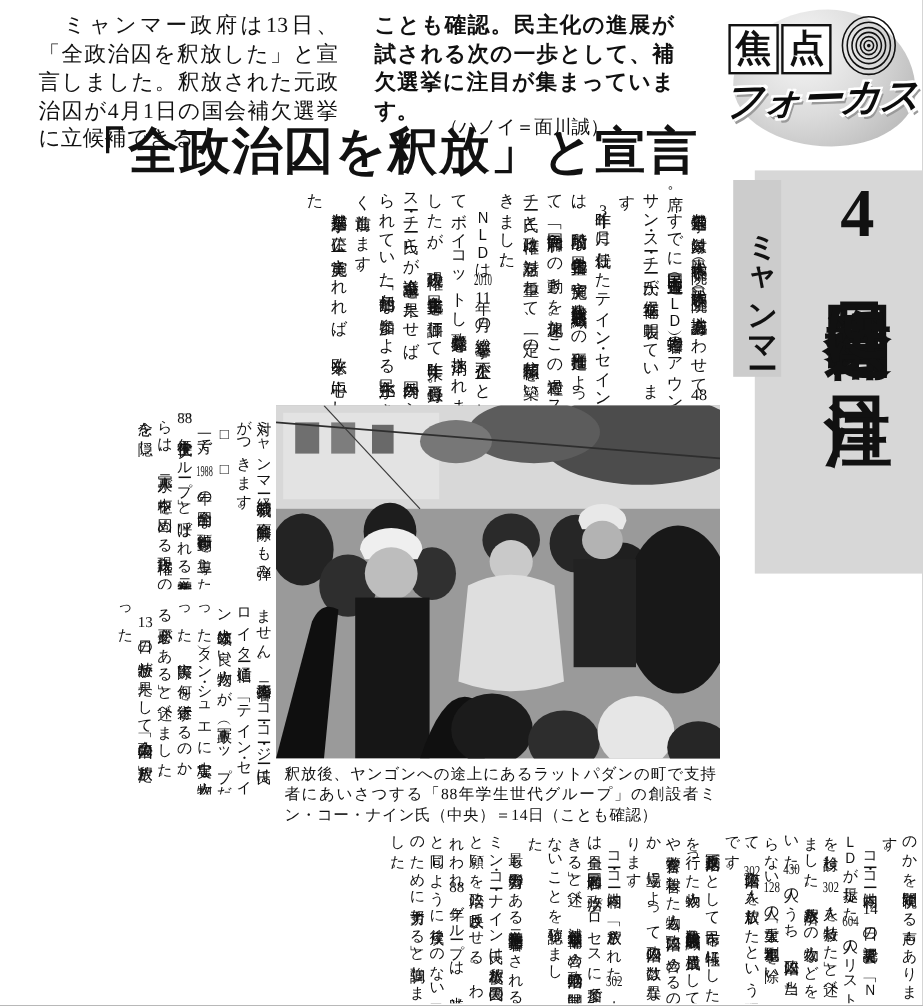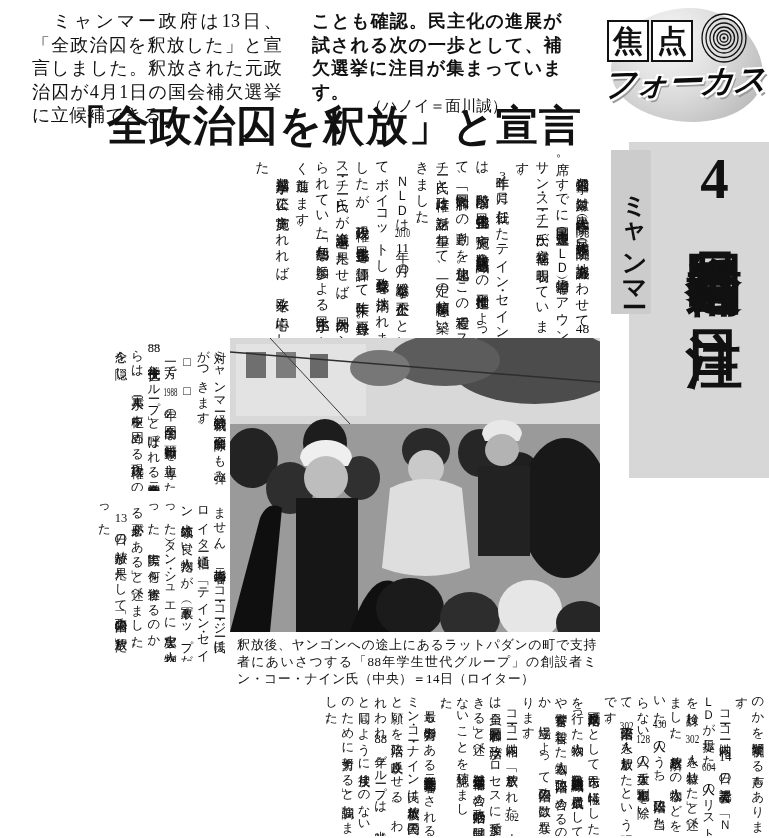--- a/index.html
+++ b/index.html
@@ -125,17 +125,17 @@
 
       <path d="M0 294 L30 180 q8 -18 22 -10 L40 294 z" fill="#0f0f0f"></path>
       <path d="M120 294 q20 -60 44 -50 l10 50 z" fill="#101010"></path>
 
       <ellipse cx="180" cy="270" rx="34" ry="30" fill="#1b1b1b"></ellipse>
       <ellipse cx="240" cy="280" rx="30" ry="26" fill="#2d2d2d"></ellipse>
       <ellipse cx="300" cy="272" rx="32" ry="30" fill="#e6e6e6"></ellipse>
       <ellipse cx="352" cy="285" rx="26" ry="22" fill="#262626"></ellipse>
     </svg>
   </div>
-  <div id="caption">釈放後、ヤンゴンへの途上にあるラットパダンの町で支持者にあいさつする「88年学生世代グループ」の創設者ミン・コー・ナイン氏（中央）＝14日（ロイター）</div>
+  <div id="caption">釈放後、ヤンゴンへの途上にあるラットパダンの町で支持者にあいさつする「88年学生世代グループ」の創設者ミン・コー・ナイン氏（中央）＝14日（ことも確認）</div>
 
   <div id="band-bottom" class="vtext">のかを疑問視する声もあります。<br>　コー・コー内相は<span class="tcy">14</span>日の記者会見で、「ＮＬＤが提示した<span class="tcy">604</span>人のリストを検討し、<span class="tcy">302</span>人を特赦した」と述べました。釈放済みの人物などを除いた<span class="tcy">430</span>人のうち、政治囚に当たらない<span class="tcy">128</span>人の「重大な刑事犯」を除いて、全政治囚<span class="tcy">302</span>人を釈放したという主張です。<br>　反軍政活動だとして市民を犠牲にした爆弾攻撃を行った人物や、少数民族武装組織の構成員として軍人や警察官を殺害した人物も「政治囚」に含めるのか、立場によって政治囚の数は異なります。<br>　コー・コー内相は、「釈放された<span class="tcy">302</span>人は全員、国民和解と政治プロセスに参加できる」と述べ、補欠選挙立候補を含め政治活動の制限はないことを確認しました。<br>　最も影響力のある元学生運動指導者とされるミン・コー・ナイン氏は釈放後、「国民の声と願いを政治に反映させる。われわれ<span class="tcy">88</span>年グループは、当時と同じように後戻りのない民主化のために努力する」と強調しました。</div>
 
 </div>
 
 </body></html>

